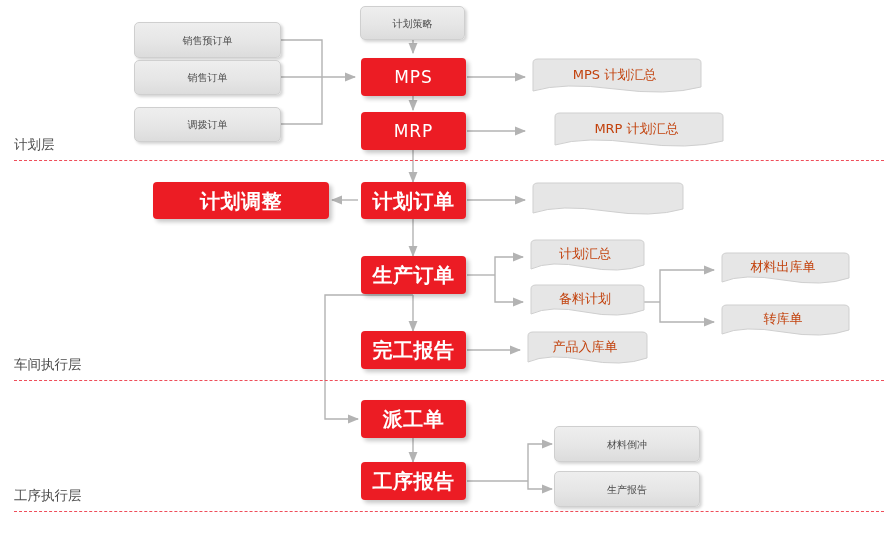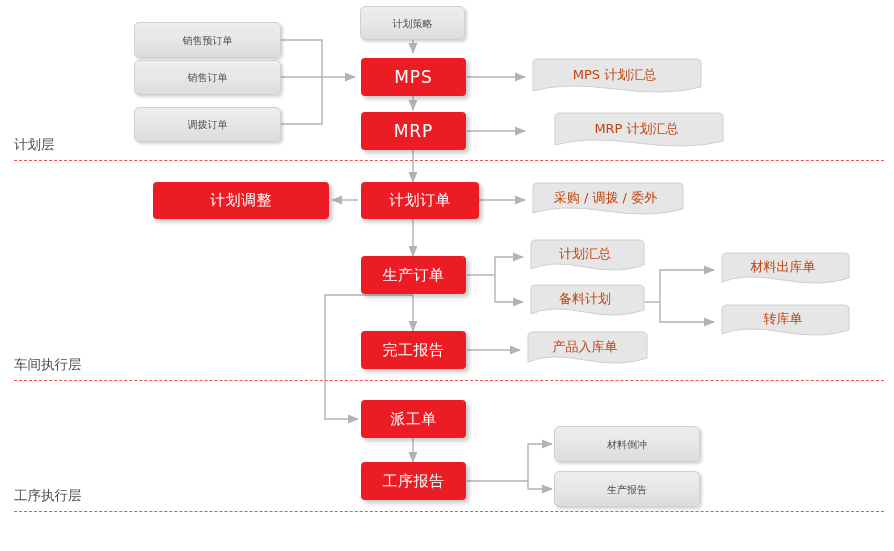--- a/index.html
+++ b/index.html
@@ -45,22 +45,22 @@
     color: #4c4c4c;
     font-size: 10px;
     box-shadow: 2px 2px 3px rgba(0,0,0,0.17);
   }
 
   
   .node.red {
     background: #ec1c24;
     border-radius: 4px;
     color: #ffffff;
-    font-size: 15px;
-    font-weight: 400;
+    font-size: 20px;
+    font-weight: 700;
     letter-spacing: .5px;
     box-shadow: 3px 3px 4px rgba(0,0,0,0.22);
   }
   .node.red.latin { font-size: 17px; font-weight: 400; letter-spacing: 1px; }
 
   
   .node.doc {
     background: transparent;
     border: none;
     border-radius: 0;
@@ -191,30 +191,29 @@
     <svg class="doc-svg" viewBox="0 0 175 40" preserveAspectRatio="none">
       <path d="M6 5 Q6 1 11 1 L169 1 Q174 1 174 5 L174 29
                Q140 38 88 31 Q36 24 6 33 Z" fill="#e6e6e6" stroke="#cfcfcf" stroke-width="1"></path>
     </svg>
     <span class="doc-label">MRP 计划汇总</span>
   </div>
 
   <div class="node red" style="left:153px; top:182px; width:176px; height:37px;">
     <span>计划调整</span>
   </div>
-  <div class="node red" style="left:361px; top:182px; width:118px; height:37px;">
+  <div class="node red" style="left:361px; top:182px; width:105px; height:37px;">
     <span>计划订单</span>
   </div>
 
   <div class="node doc" style="left:527px; top:182px; width:157px; height:38px;">
     <svg class="doc-svg" viewBox="0 0 157 38" preserveAspectRatio="none">
       <path d="M6 5 Q6 1 11 1 L151 1 Q156 1 156 5 L156 27
                Q125 36 79 29 Q33 22 6 31 Z" fill="#e6e6e6" stroke="#cfcfcf" stroke-width="1"></path>
     </svg>
-    <span class="doc-label">采购 / 调拨 / 委外</span>
   </div>
 
   <div class="node red" style="left:361px; top:256px; width:105px; height:38px;">
     <span>生产订单</span>
   </div>
 
   <div class="node doc" style="left:525px; top:239px; width:120px; height:37px;">
     <svg class="doc-svg" viewBox="0 0 120 37" preserveAspectRatio="none">
       <path d="M6 5 Q6 1 11 1 L114 1 Q119 1 119 5 L119 26
                Q95 35 60 28 Q25 21 6 30 Z" fill="#e6e6e6" stroke="#cfcfcf" stroke-width="1"></path>

